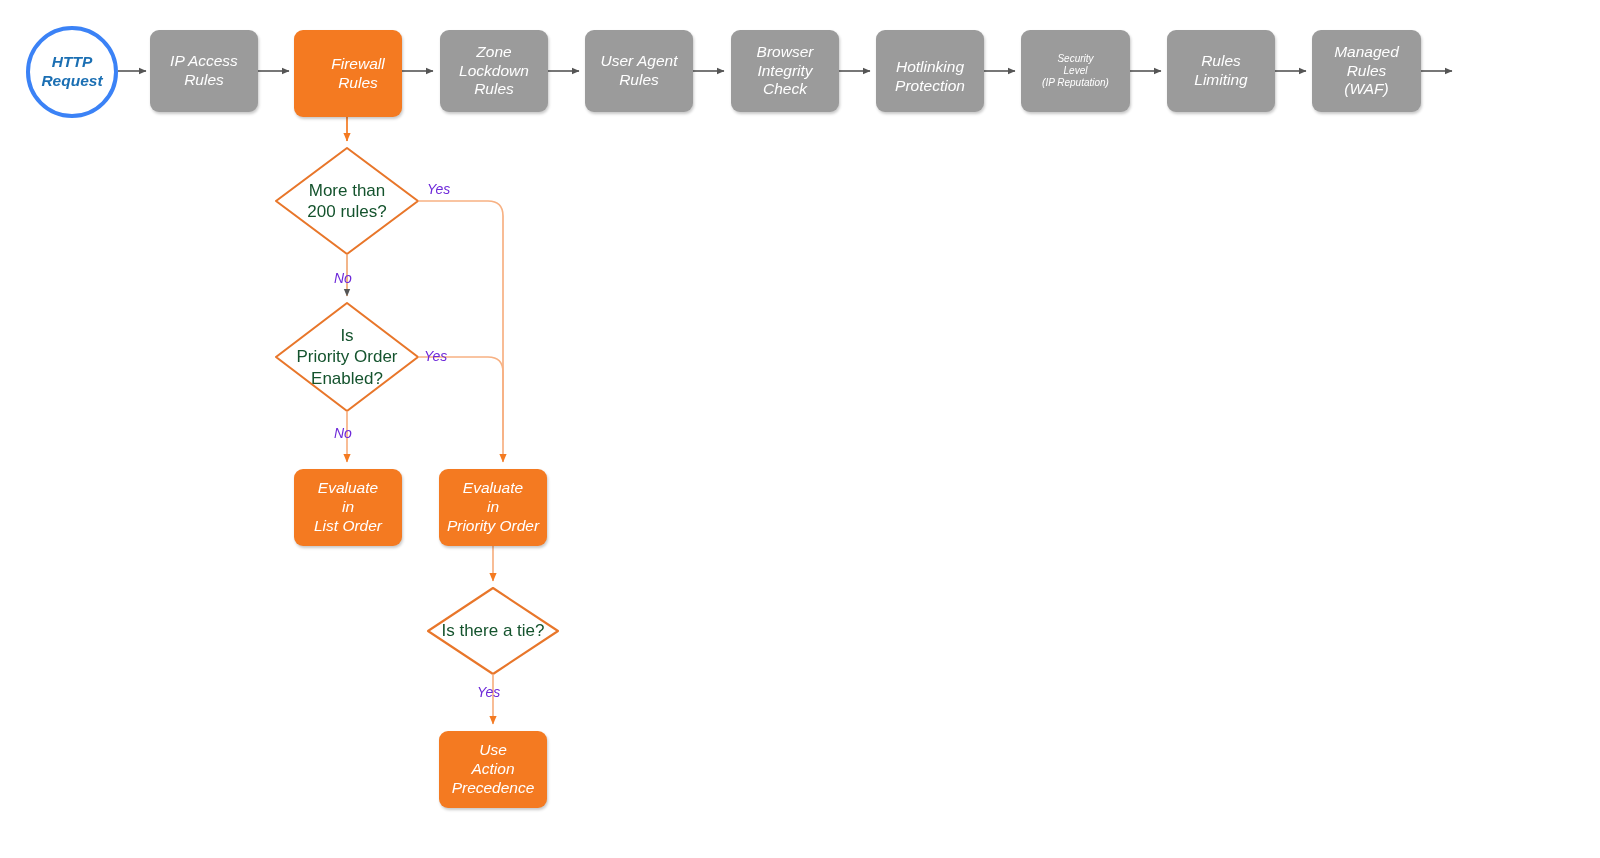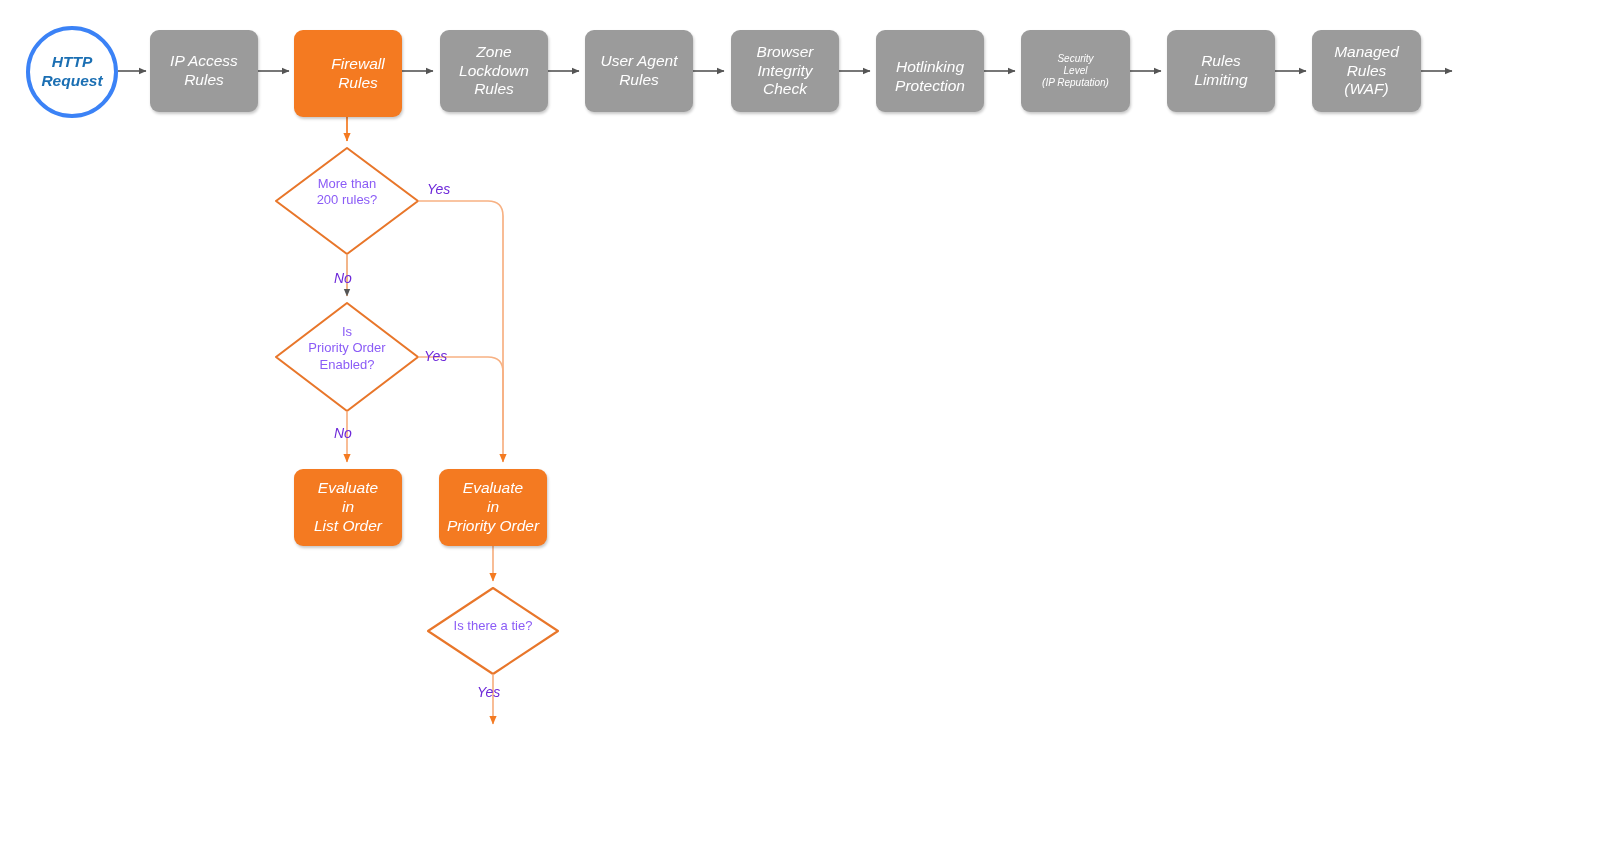--- a/index.html
+++ b/index.html
@@ -14,22 +14,22 @@
   .pbox{border-radius:9px;color:#ffffff;font-style:italic;font-size:15.5px;
         box-shadow:1px 2px 3px rgba(0,0,0,.22);}
   .pbox.gray{background:#9b9b9b;}
   .pbox.orange{background:#f47a21;}
 
   .term{border-radius:50%;font-weight:bold;font-style:italic;font-size:15.5px;}
   .term.hollow{background:#ffffff;border:4px solid #3b82f6;color:#1b6fb3;}
   .term.filled{background:#1a7cb9;color:#ffffff;
                 box-shadow:1px 2px 3px rgba(0,0,0,.22);}
 
-  .diamond-label{position:absolute;display:flex;
-       justify-content:center;text-align:center;color:#8b5cf6;font-size:13px;
+  .diamond-label{position:absolute;display:flex;align-items:center;
+       justify-content:center;text-align:center;color:#14532d;font-size:17px;
        line-height:1.25;pointer-events:none;}
 
   .edge-label{position:absolute;font-style:italic;font-size:14px;color:#6d28d9;
        white-space:nowrap;}
 </style>
 </head>
 <body>
 
 <div id="canvas">
 
@@ -152,20 +152,25 @@
 in
 List Order</span>
   </div>
 
   <div class="node pbox orange" style="left:439px;top:469px;width:108px;height:77px;">
     <span style="white-space:pre-line;">Evaluate
 in
 Priority Order</span>
   </div>
 
+  <div class="node pbox orange" style="left:439px;top:731px;width:108px;height:77px;">
+    <span style="white-space:pre-line;">Use
+Action
+Precedence</span>
+  </div>
 
   <div class="edge-label" style="left:427px;top:181px;">
     <span>Yes</span>
   </div>
 
   <div class="edge-label" style="left:334px;top:270px;">
     <span>No</span>
   </div>
 
   <div class="edge-label" style="left:424px;top:348px;">

